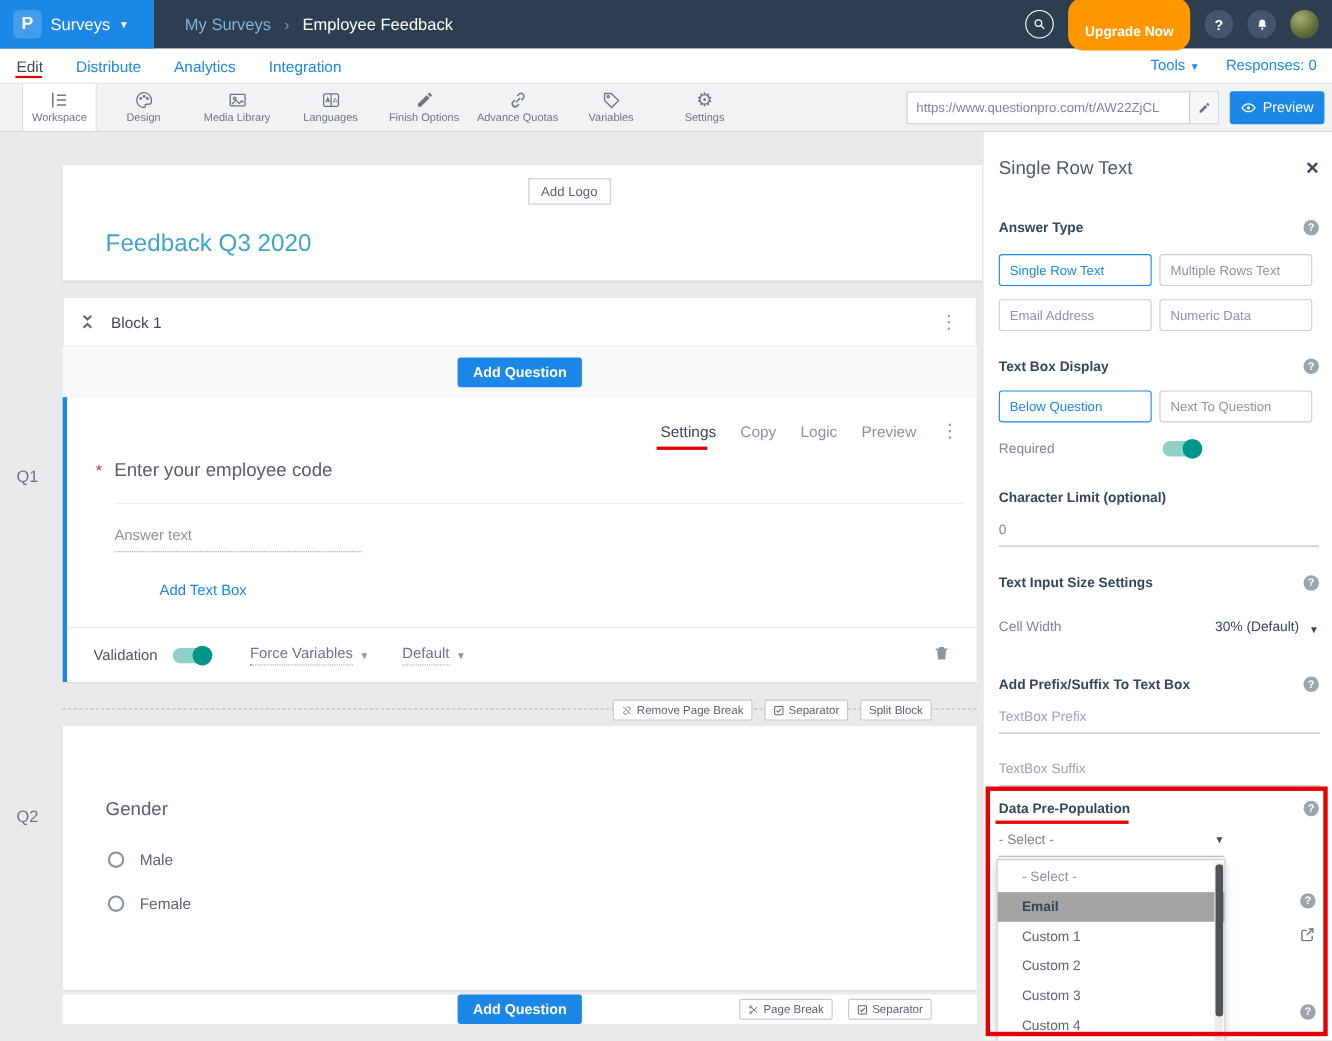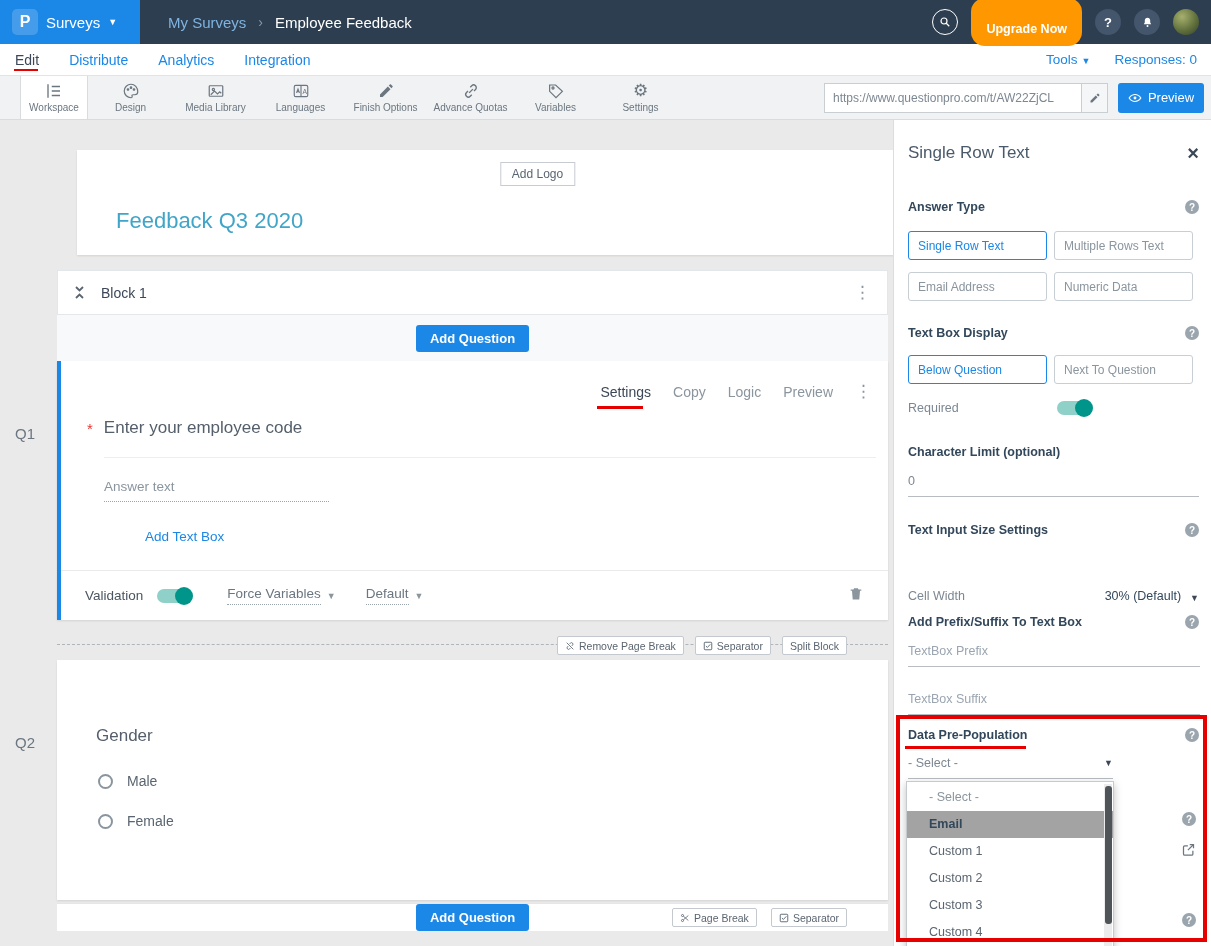--- a/index.html
+++ b/index.html
@@ -39,21 +39,21 @@
   .url-group { margin-left:auto; display:flex; align-items:center; gap:10px; padding-right:7px; }
   .url-box { width:284px; height:30px; background:#fff; border:1px solid #c9ced3; display:flex; align-items:center; }
   .url-input { flex:1; border:none; outline:none; padding:0 8px; font-size:12px; color:#7c8792; font-family:"Liberation Sans",sans-serif; background:transparent; }
   .url-edit { width:26px; height:28px; border-left:1px solid #c9ced3; display:flex; align-items:center; justify-content:center; background:#f5f6f7; cursor:pointer; }
   .preview-btn { width:86px; height:30px; background:#1b87e6; color:#fff; border:none; border-radius:3px; font-size:13px; display:flex; align-items:center; justify-content:center; gap:6px; cursor:pointer; }
 
   
   .main { position:absolute; top:120px; left:0; width:893px; height:826px; background:#eaeaea; }
   .gutter-label { position:absolute; left:15px; color:#6b7680; font-size:15px; }
   .card { position:absolute; background:#fff; box-shadow:0 1px 2px rgba(0,0,0,.1); }
-  .header-card { left:57px; top:30px; width:921px; height:105px;margin-left:20px; }
+  .header-card { left:57px; top:30px; width:921px; height:105px; }
   .add-logo-chip { position:absolute; top:12px; left:50%; transform:translateX(-50%); border:1px solid #c6ccd2; padding:4px 11px; font-size:12px; color:#5a6570; background:#fff; cursor:pointer; }
   .survey-title { position:absolute; left:39px; top:58px; font-size:22px; color:#41a5c9; }
   .block-bar { left:57px; top:150px; width:831px; height:45px; position:absolute; background:#fff; border:1px solid #e4e7e9; display:flex; align-items:center; gap:16px; padding:0 16px; }
   .block-label { font-size:14px; color:#3c4858; }
   .kebab { margin-left:auto; color:#8a959e; font-size:17px; cursor:pointer; line-height:1; }
   .block-body { position:absolute; left:57px; top:195px; width:831px; height:46px; background:#f8f9fa; display:flex; align-items:center; justify-content:center; }
   .add-q-btn { background:#1b87e6; color:#fff; font-size:13px; font-weight:bold; padding:6px 14px; border-radius:3px; border:none; cursor:pointer; }
 
   .q1-card { left:57px; top:241px; width:831px; height:259px; border-left:4px solid #1b87e6; }
   .q-tabs { position:absolute; top:22px; right:16px; display:flex; gap:22px; align-items:center; font-size:14px; color:#8a959e; }
@@ -392,21 +392,21 @@
         </span>
     </div>
 
     <div class="p-abs sec-label" style="top:325px;">Character Limit (optional)</div>
     <div class="p-abs gray-txt u-line" style="top:354px;">0</div>
 
     <div class="p-abs sec-row" style="top:403px;">
       <span class="sec-label">Text Input Size Settings</span>
       <span class="help">?</span>
     </div>
-    <div class="p-abs sec-row" style="top:469px;">
+    <div class="p-abs sec-row" style="top:443px;">
       <span class="gray-txt">Cell Width</span>
       <span style="display:flex; align-items:flex-end; gap:9px;">
         <span class="dark-txt">30% (Default)</span>
         <span class="caret-d">▼</span>
       </span>
     </div>
 
     <div class="p-abs sec-row" style="top:495px;">
       <span class="sec-label">Add Prefix/Suffix To Text Box</span>
       <span class="help">?</span>

